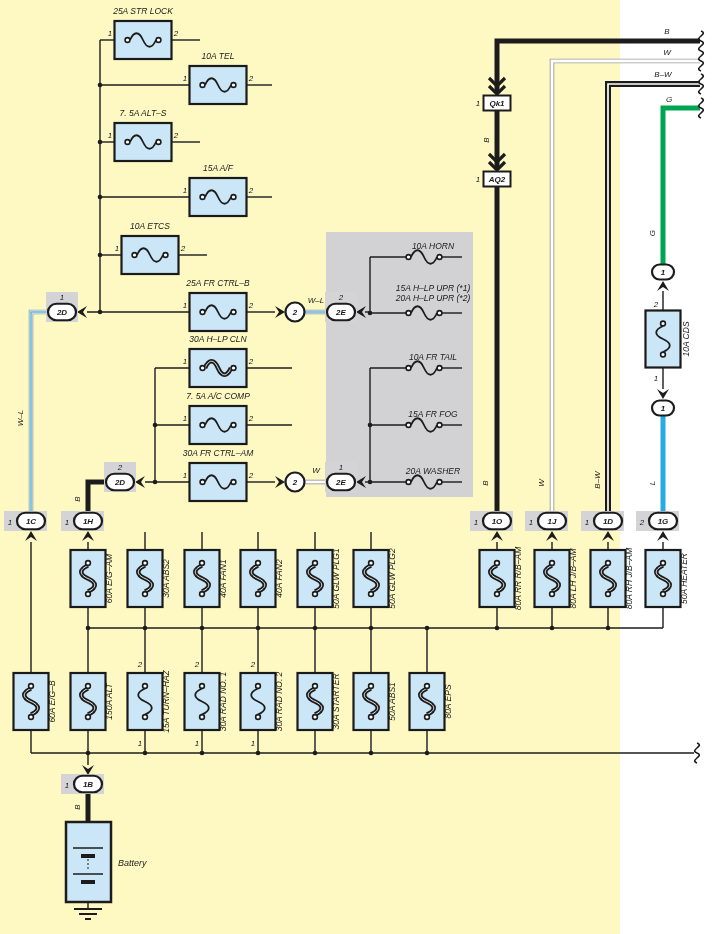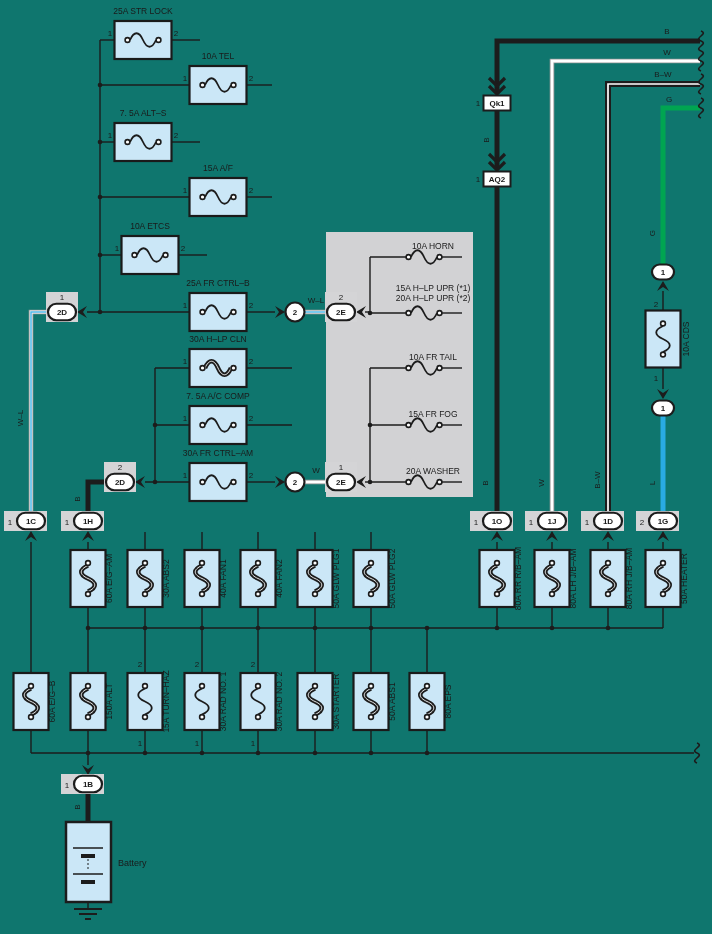--- a/index.html
+++ b/index.html
@@ -1,16 +1,16 @@
 <!DOCTYPE html>
 <html><head>
 <meta charset="utf-8">
 <style>
   html,body{margin:0;padding:0;background:#ffffff;}
-  .stage{width:712px;height:934px;position:relative;background:#0f766e;}
+  .stage{width:620px;height:934px;position:relative;background:#fef9c3;font-style:italic;}
   svg{display:block;}
   text{font-family:"Liberation Sans","DejaVu Sans",sans-serif;fill:#1a1a1a;text-anchor:middle;}
   .lbl{font-size:8.5px;}
   .pin{font-size:8px;}
   .code{font-size:8px;font-weight:700;}
   .bat{font-size:9px;text-anchor:start;}
 </style>
 </head>
 <body>
 

